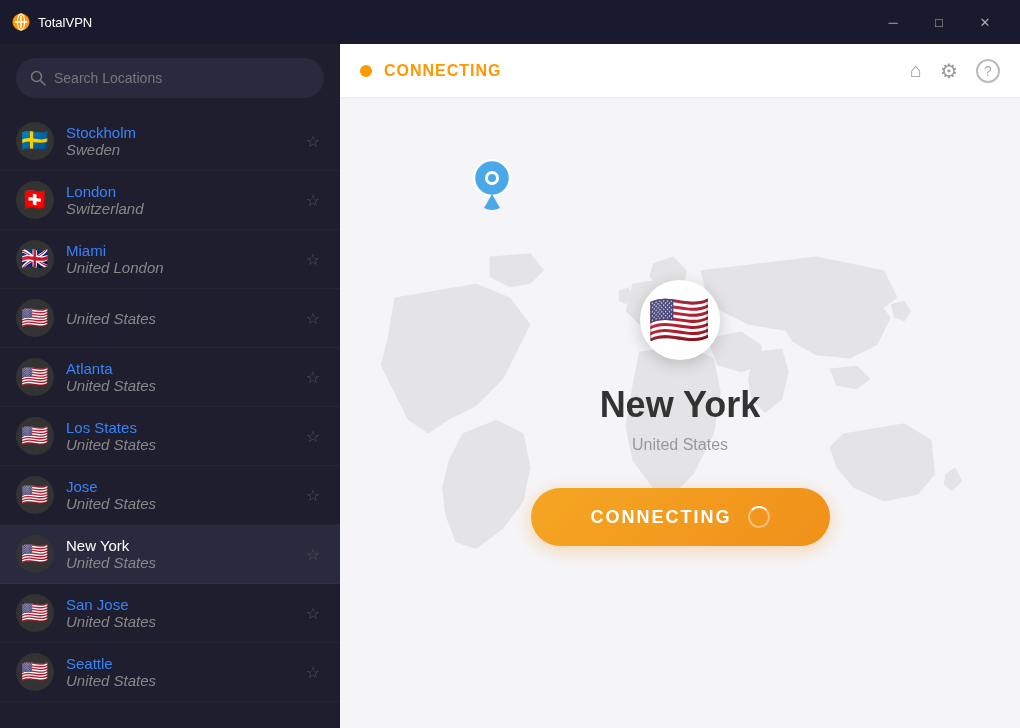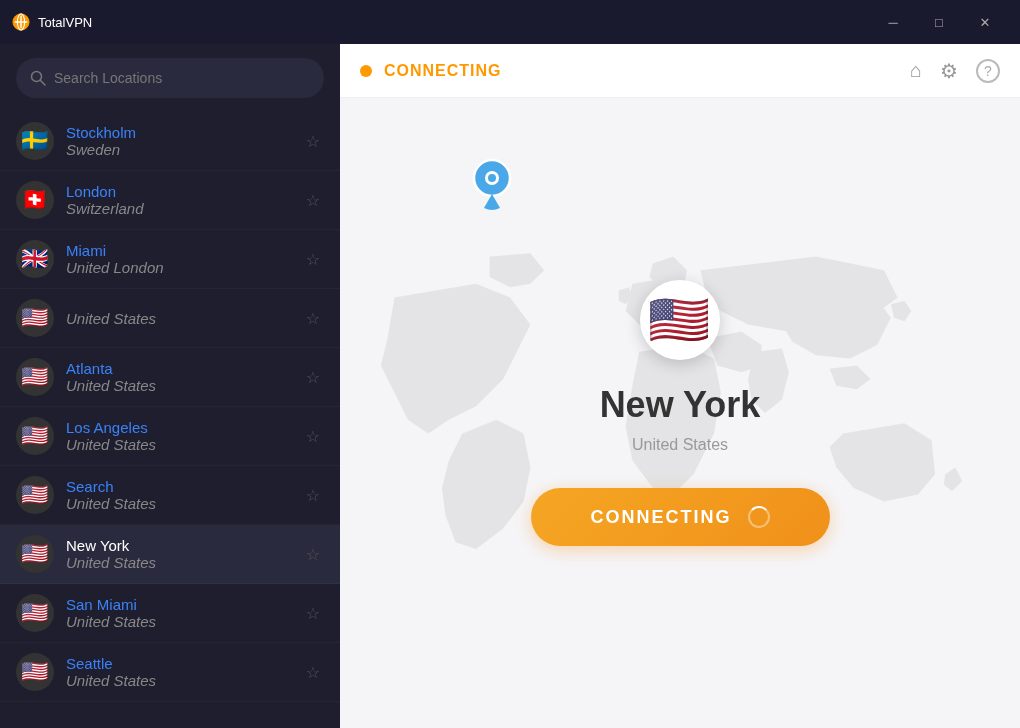--- a/index.html
+++ b/index.html
@@ -288,45 +288,45 @@
     <div class="flag-circle">🇺🇸</div>
     <div class="location-info">
       <div class="location-name">Atlanta</div>
       <div class="location-country">United States</div>
     </div>
     <button class="star-btn">☆</button>
   </div>
         <div class="location-item">
     <div class="flag-circle">🇺🇸</div>
     <div class="location-info">
-      <div class="location-name">Los Angeles</div>
-      <div class="location-country">United States</div>
-    </div>
-    <button class="star-btn">☆</button>
-  </div>
-        <div class="location-item">
-    <div class="flag-circle">🇺🇸</div>
-    <div class="location-info">
-      <div class="location-name">Search</div>
+      <div class="location-name">Los States</div>
+      <div class="location-country">United States</div>
+    </div>
+    <button class="star-btn">☆</button>
+  </div>
+        <div class="location-item">
+    <div class="flag-circle">🇺🇸</div>
+    <div class="location-info">
+      <div class="location-name">Jose</div>
       <div class="location-country">United States</div>
     </div>
     <button class="star-btn">☆</button>
   </div>
         <div class="location-item active">
     <div class="flag-circle">🇺🇸</div>
     <div class="location-info">
       <div class="location-name">New York</div>
       <div class="location-country">United States</div>
     </div>
     <button class="star-btn">☆</button>
   </div>
         <div class="location-item">
     <div class="flag-circle">🇺🇸</div>
     <div class="location-info">
-      <div class="location-name">San Miami</div>
+      <div class="location-name">San Jose</div>
       <div class="location-country">United States</div>
     </div>
     <button class="star-btn">☆</button>
   </div>
         <div class="location-item">
     <div class="flag-circle">🇺🇸</div>
     <div class="location-info">
       <div class="location-name">Seattle</div>
       <div class="location-country">United States</div>
     </div>

